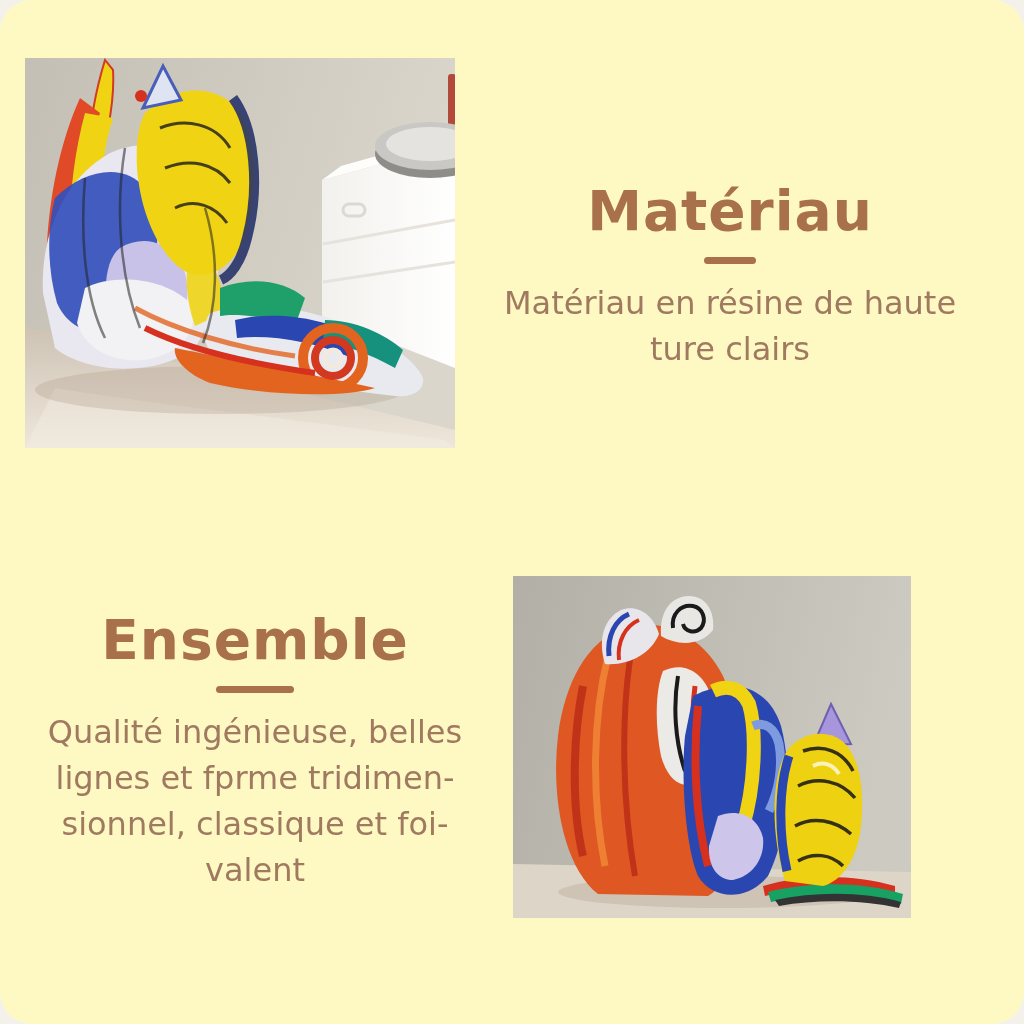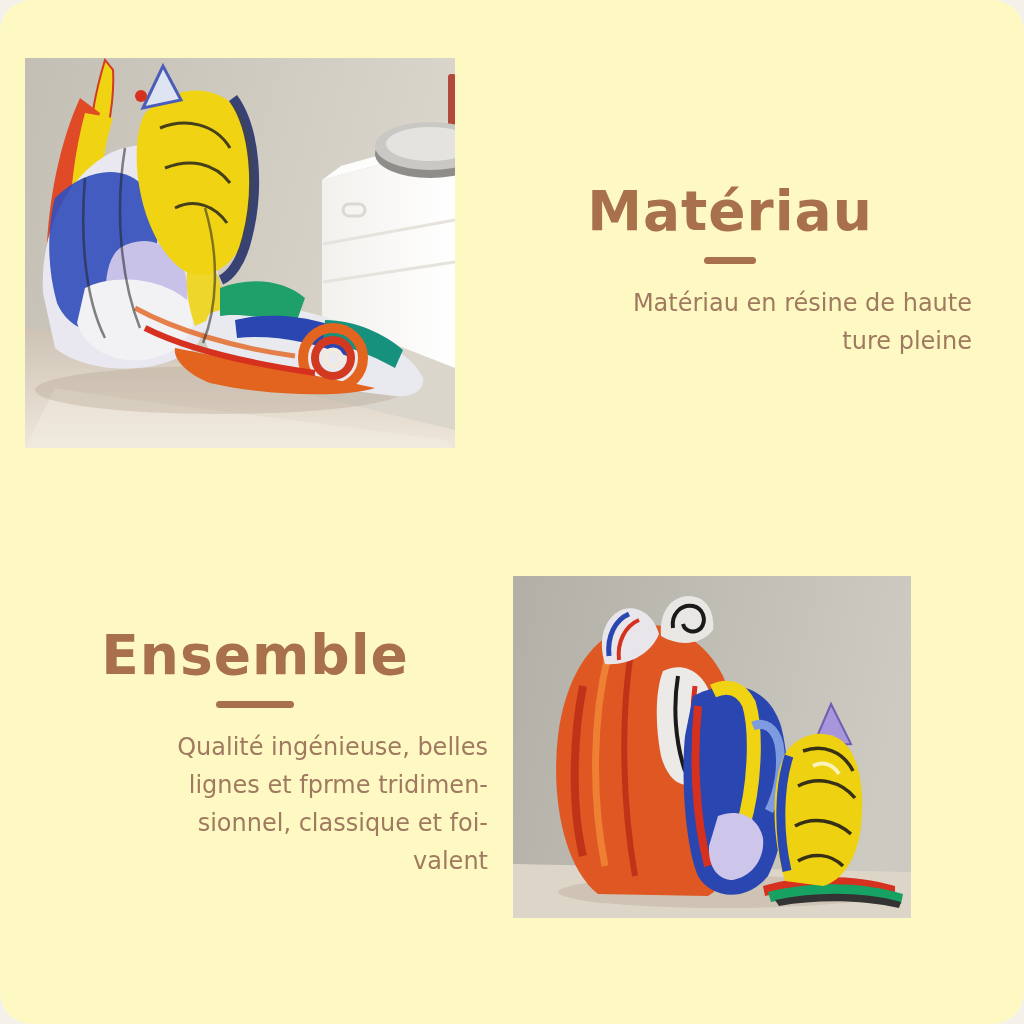--- a/index.html
+++ b/index.html
@@ -4,26 +4,26 @@
 <style>
   html,body{margin:0;padding:0;}
   body{width:1024px;height:1024px;background:#f4f1ea;font-family:"DejaVu Sans",sans-serif;}
   .canvas{position:relative;width:1024px;height:1024px;background:#fef9c3;overflow:hidden;border-radius:32px;}
   .photo{position:absolute;margin:0;padding:0;}
   .photo svg{display:block;width:100%;height:100%;}
   .photo-a{left:25px;top:58px;width:430px;height:390px;}
   .photo-b{left:513px;top:576px;width:398px;height:342px;}
   .textblock{position:absolute;text-align:center;}
   .block-a{left:488px;top:180px;width:484px;}
-  .block-b{left:22px;top:624px;width:466px;}
+  .block-b{left:22px;top:609px;width:466px;}
   .heading{margin:0;font-size:55px;line-height:1.15;font-weight:bold;letter-spacing:1px;color:#a8714b;}
   .divider{height:7px;border-radius:4px;background:#a8714b;margin:14px auto 20px auto;}
   .divider-a{width:52px;}
   .divider-b{width:78px;}
-  .bodytext p{margin:0;font-size:24px;line-height:38px;color:#a07a60;white-space:nowrap;text-align:right;}
+  .bodytext p{margin:8px;font-size:32px;line-height:38px;color:#a07a60;white-space:nowrap;}
 </style>
 </head>
 <body>
 
 <div class="canvas">
 
   <figure class="photo photo-a">
     <svg viewBox="0 0 430 390" preserveAspectRatio="none">
       <defs>
         <linearGradient id="wA" x1="0" y1="0" x2="1" y2="0.25">
@@ -85,21 +85,21 @@
         <path d="M60,120 C55,180 60,240 80,280 M100,90 C90,150 95,220 115,270 M180,150 C195,200 192,250 178,285" stroke="#222222" stroke-width="2.5" fill="none" opacity="0.55"></path>
       </g>
     </svg>
   </figure>
 
   <section class="textblock block-a">
     <h1 class="heading">Matériau</h1>
     <div class="divider divider-a"></div>
     <div class="bodytext">
       <p>Matériau en résine de haute</p>
-      <p>ture pleine</p>
+      <p>ture clairs</p>
     </div>
   </section>
 
   <section class="textblock block-b">
     <h1 class="heading">Ensemble</h1>
     <div class="divider divider-b"></div>
     <div class="bodytext">
       <p>Qualité ingénieuse, belles</p>
       <p>lignes et fprme tridimen-</p>
       <p>sionnel, classique et foi-</p>

